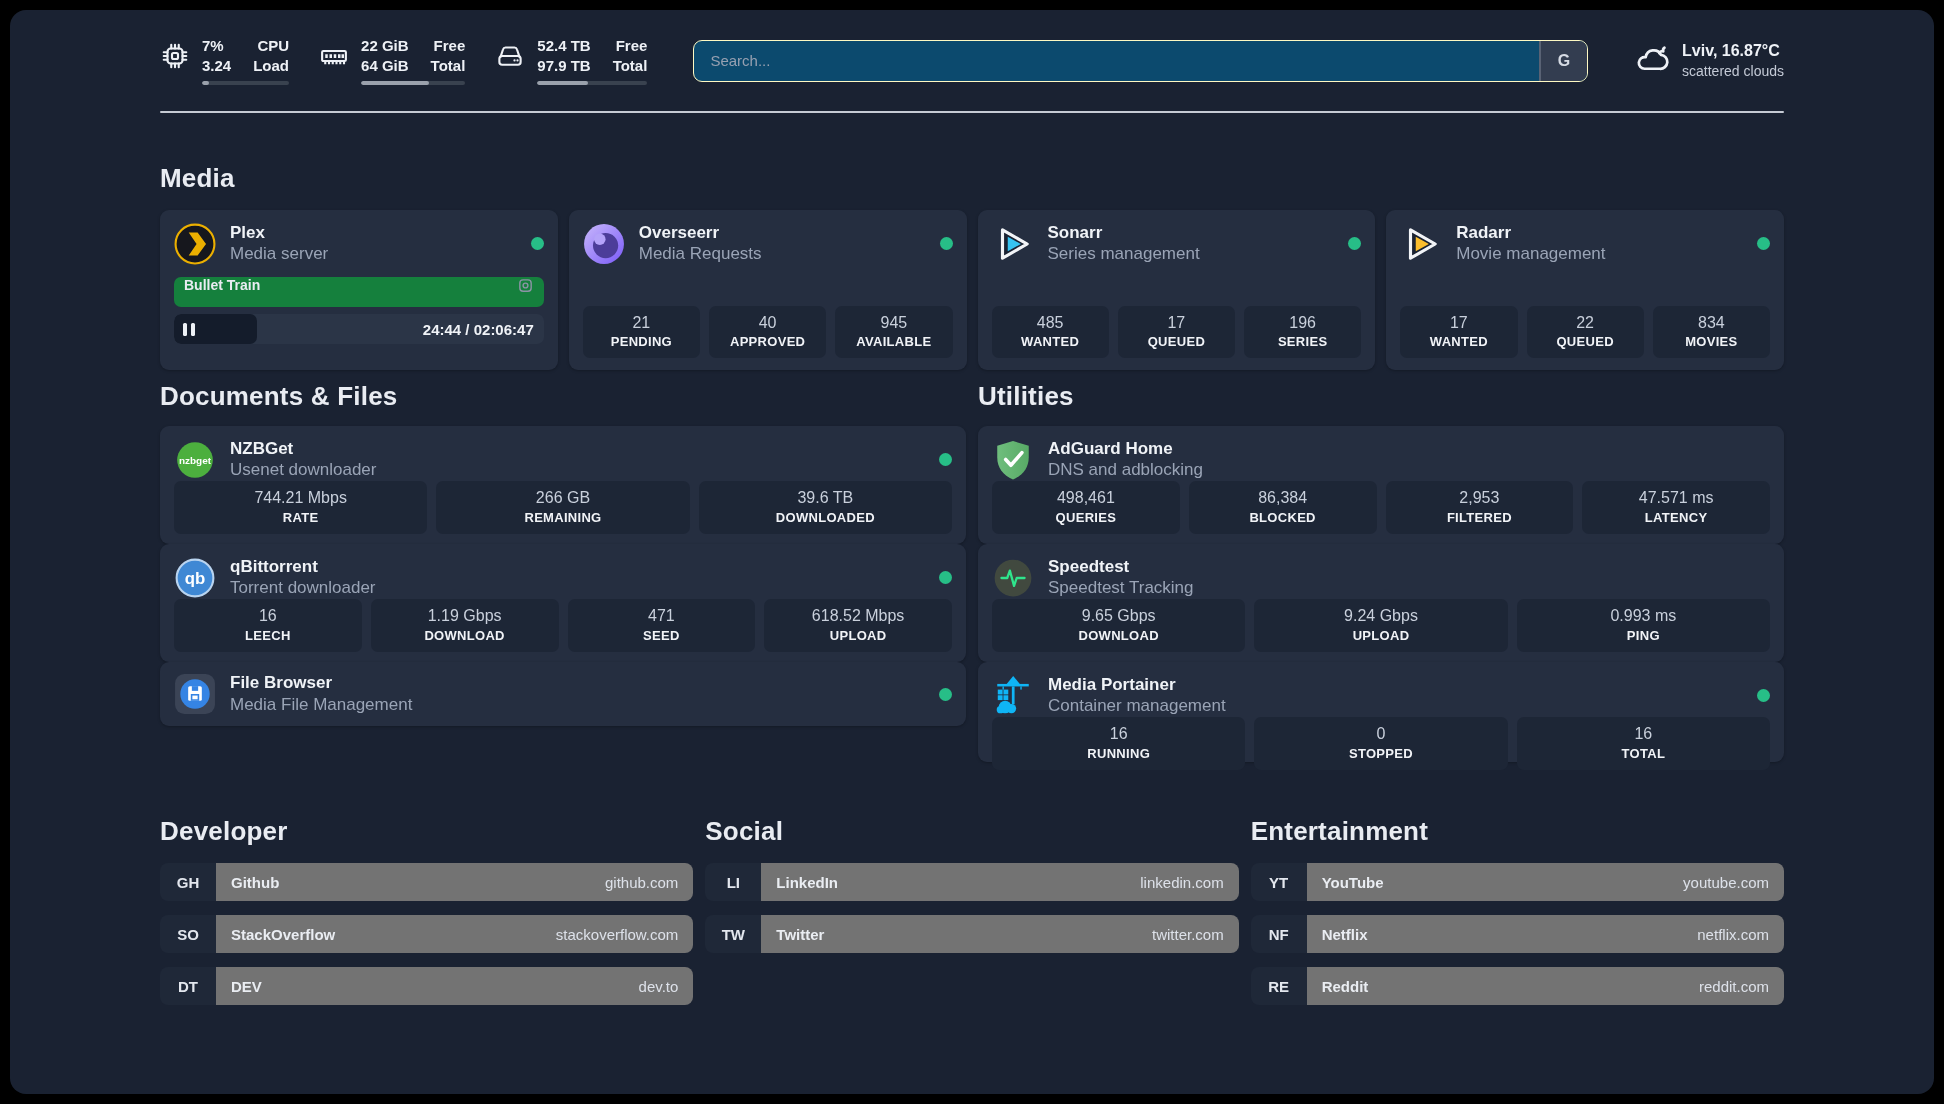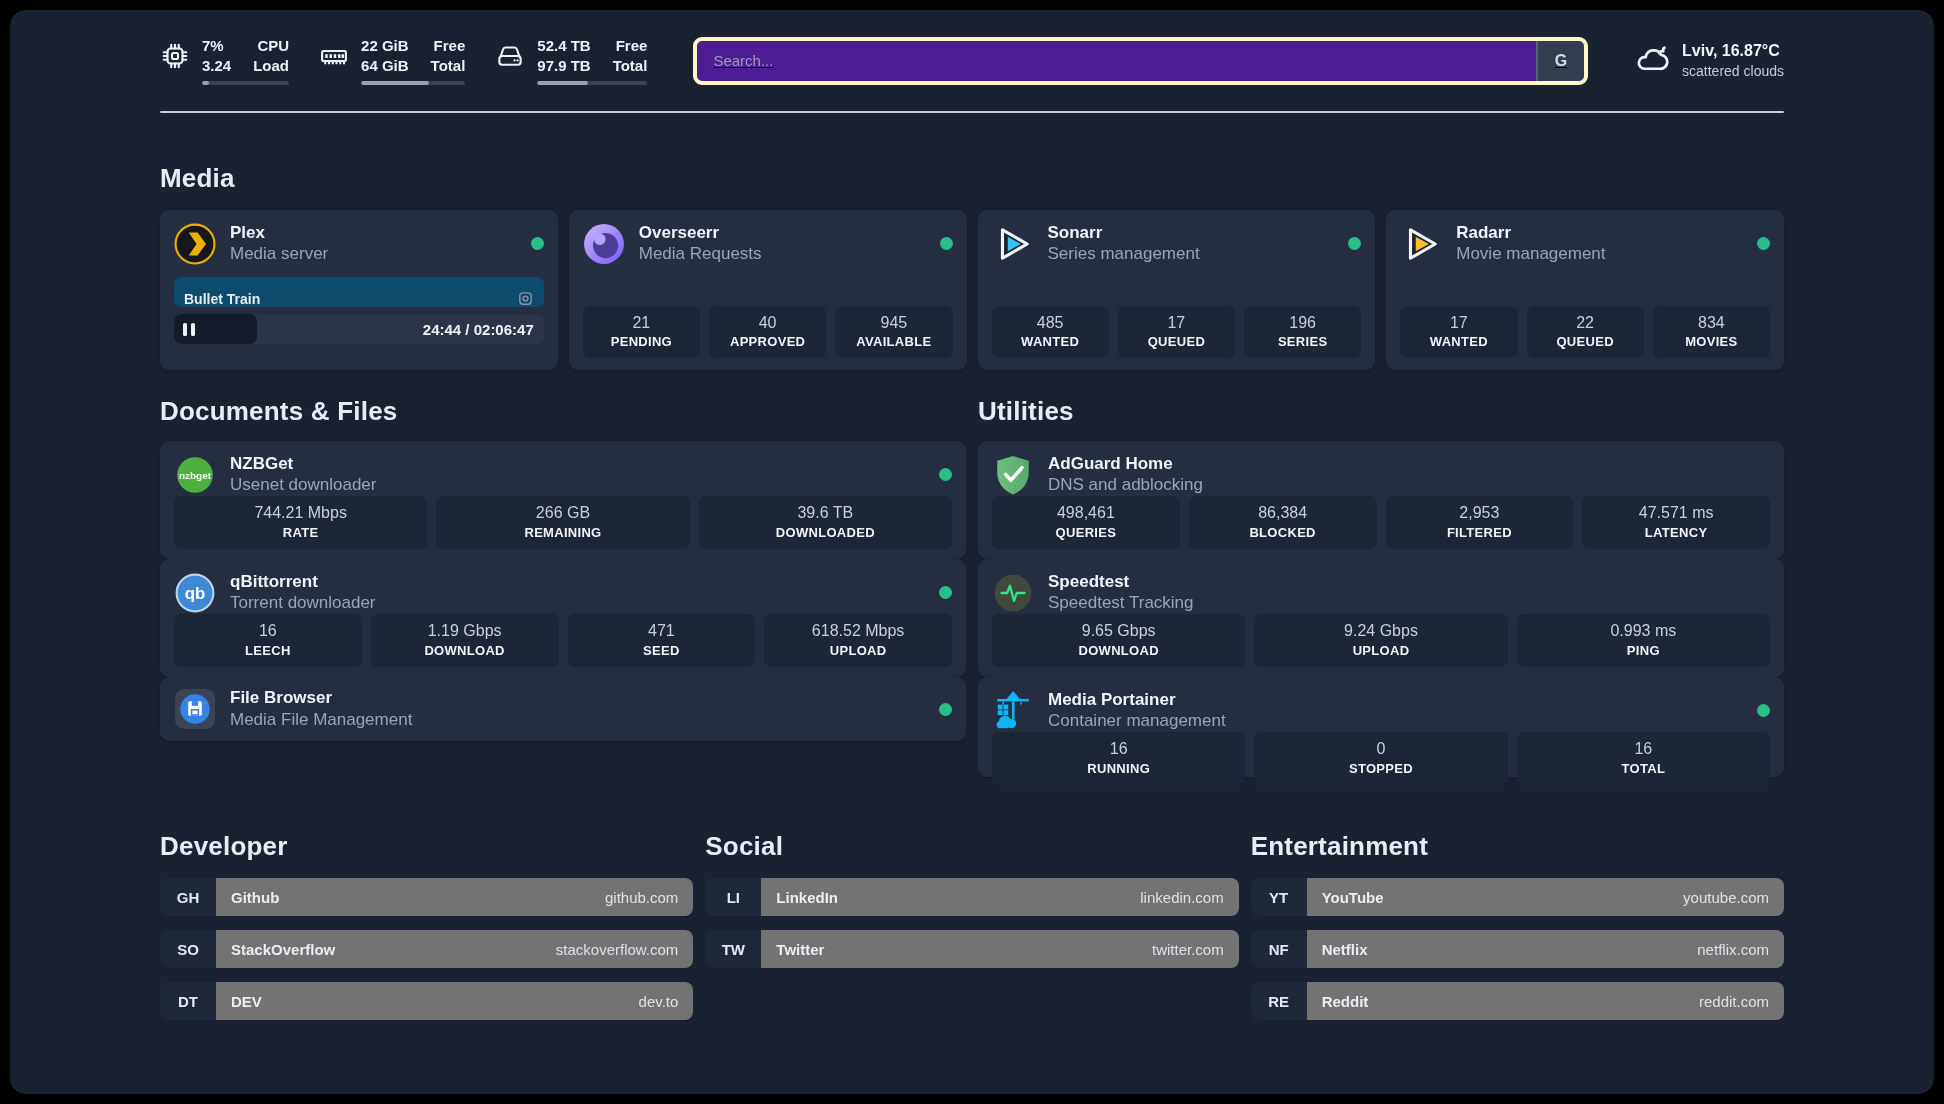--- a/index.html
+++ b/index.html
@@ -11,35 +11,35 @@
   
   .topbar{display:flex;align-items:center;margin-top:26px;gap:30px;}
   .tb-stat{display:flex;align-items:flex-start;gap:12px;}
   .tb-icon{display:flex;align-items:center;margin-top:5px;}
   .tb-icon svg{width:30px;height:30px;}
   .tb-rows{display:flex;gap:22px;}
   .tb-vals,.tb-labs{display:flex;flex-direction:column;font-size:15px;line-height:1.3;color:#eef1f6;font-weight:600;}
   .tb-labs{align-items:flex-end;}
   .tb-progress{height:4px;border-radius:2px;background:#39424f;margin-top:6px;overflow:hidden;}
   .tb-progress .fill{height:100%;background:#9aa1ac;border-radius:2px;}
-  .search-box{flex:1;display:flex;align-items:stretch;height:40px;border:4px solid #fef9c3;border-radius:9px;background:#4c1d95;overflow:hidden;margin:0 16px;text-decoration:underline;}
+  .search-box{flex:1;display:flex;align-items:stretch;height:40px;border:1px solid #fef9c3;border-radius:9px;background:#0c4a6e;overflow:hidden;margin:0 16px;}
   .search-input{flex:1;background:transparent;border:none;outline:none;color:#dfe3ea;font-size:15px;padding:0 16px;font-family:inherit;}
   .search-input::placeholder{color:#97a0b1;}
   .search-engine{width:46px;display:flex;align-items:center;justify-content:center;background:#333d50;border-left:2px solid #596274;color:#d6dbe4;font-size:16px;font-weight:600;border-radius:0 7px 7px 0;cursor:pointer;}
   .weather{display:flex;align-items:center;gap:12px;}
   .weather svg{width:36px;height:36px;}
   .weather-loc{font-size:16px;color:#eef1f6;font-weight:600;line-height:1.3;}
   .weather-cond{font-size:14px;color:#c4cad6;line-height:1.3;}
   .divider{height:2px;background:#c6cbd4;border-radius:1px;margin-top:26px;}
 
   
   .section-title{font-size:26px;font-weight:600;color:#e9ecf2;letter-spacing:.2px;margin:0;}
   .media-title{margin-top:50px;}
   .media-grid{display:grid;grid-template-columns:repeat(4,1fr);gap:11px;margin-top:16px;}
-  .two-col{display:grid;grid-template-columns:1fr 1fr;gap:12px;margin-top:26px;align-items:start;}
+  .two-col{display:grid;grid-template-columns:1fr 1fr;gap:12px;margin-top:11px;align-items:start;}
   .stack{display:flex;flex-direction:column;gap:0;margin-top:14px;}
 
   
   .card{background:#252e40;border-radius:9px;padding:12px 14px;display:flex;flex-direction:column;box-shadow:0 1px 3px rgba(0,0,0,.25);cursor:pointer;}
   .h130{height:160px;box-sizing:border-box;}
   .h118{height:118px;box-sizing:border-box;}
   .h122{height:100px;box-sizing:border-box;}
   .h62{height:64px;box-sizing:border-box;justify-content:center;padding:8px 14px;}
   .card-head{display:flex;align-items:center;gap:14px;}
   .app-icon{width:42px;height:42px;flex:0 0 42px;display:flex;align-items:center;justify-content:center;}
@@ -48,21 +48,21 @@
   .app-desc{font-size:17px;color:#9aa4b6;line-height:1.3;}
   .status-dot{width:13px;height:13px;border-radius:50%;background:#27be87;margin-left:auto;align-self:center;flex:0 0 13px;}
   .tiles{display:grid;gap:9px;margin-top:auto;}
   .cols-3{grid-template-columns:repeat(3,1fr);}
   .cols-4{grid-template-columns:repeat(4,1fr);}
   .tile{background:#1d2636;border-radius:7px;padding:7px 4px;text-align:center;}
   .tile-value{font-size:16px;color:#c9d0dc;line-height:1.3;}
   .tile-label{font-size:13px;font-weight:700;color:#f1f3f7;letter-spacing:.3px;line-height:1.35;}
 
   
-  .player-title{display:flex;align-items:flex-end;justify-content:space-between;background:#0c4a6e;border-radius:7px;height:30px;margin-top:12px;padding:0 10px;}
+  .player-title{display:flex;align-items:flex-start;justify-content:space-between;background:#15803d;border-radius:7px;height:30px;margin-top:12px;padding:0 10px;}
   .player-title .pt-text{font-size:14px;font-weight:600;color:#e9ecf2;}
   .player-cam{display:flex;align-items:center;}
   .player-cam svg{width:17px;height:17px;}
   .player-bar{position:relative;background:#2b3547;border-radius:7px;height:30px;margin-top:7px;overflow:hidden;}
   .player-pill{position:absolute;left:0;top:0;bottom:0;background:#141c2b;border-radius:7px;display:flex;align-items:center;padding-left:9px;}
   .pause-icon{display:flex;gap:4px;}
   .pause-icon i{display:block;width:4px;height:13px;background:#eef1f6;border-radius:1.5px;}
   .player-time{position:absolute;right:10px;top:0;bottom:0;display:flex;align-items:center;font-size:15px;font-weight:700;color:#f0f3f7;}
 
   

